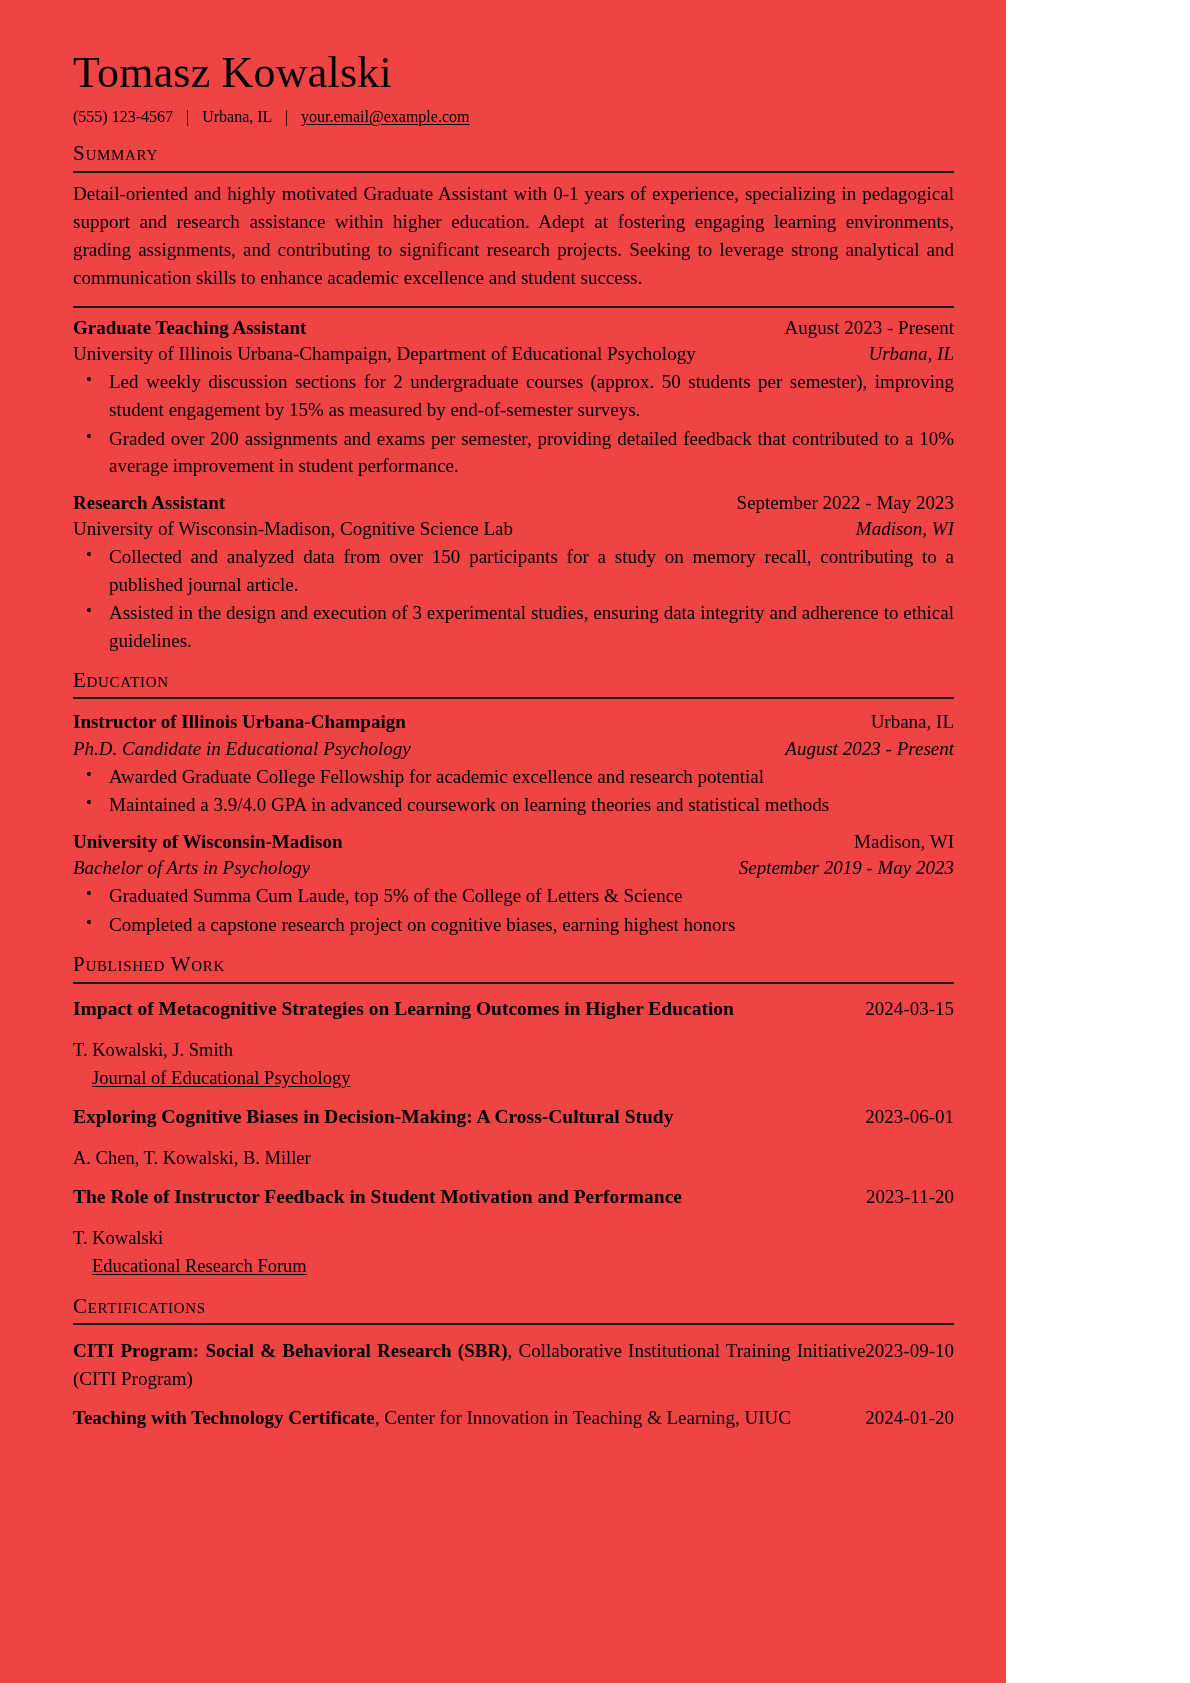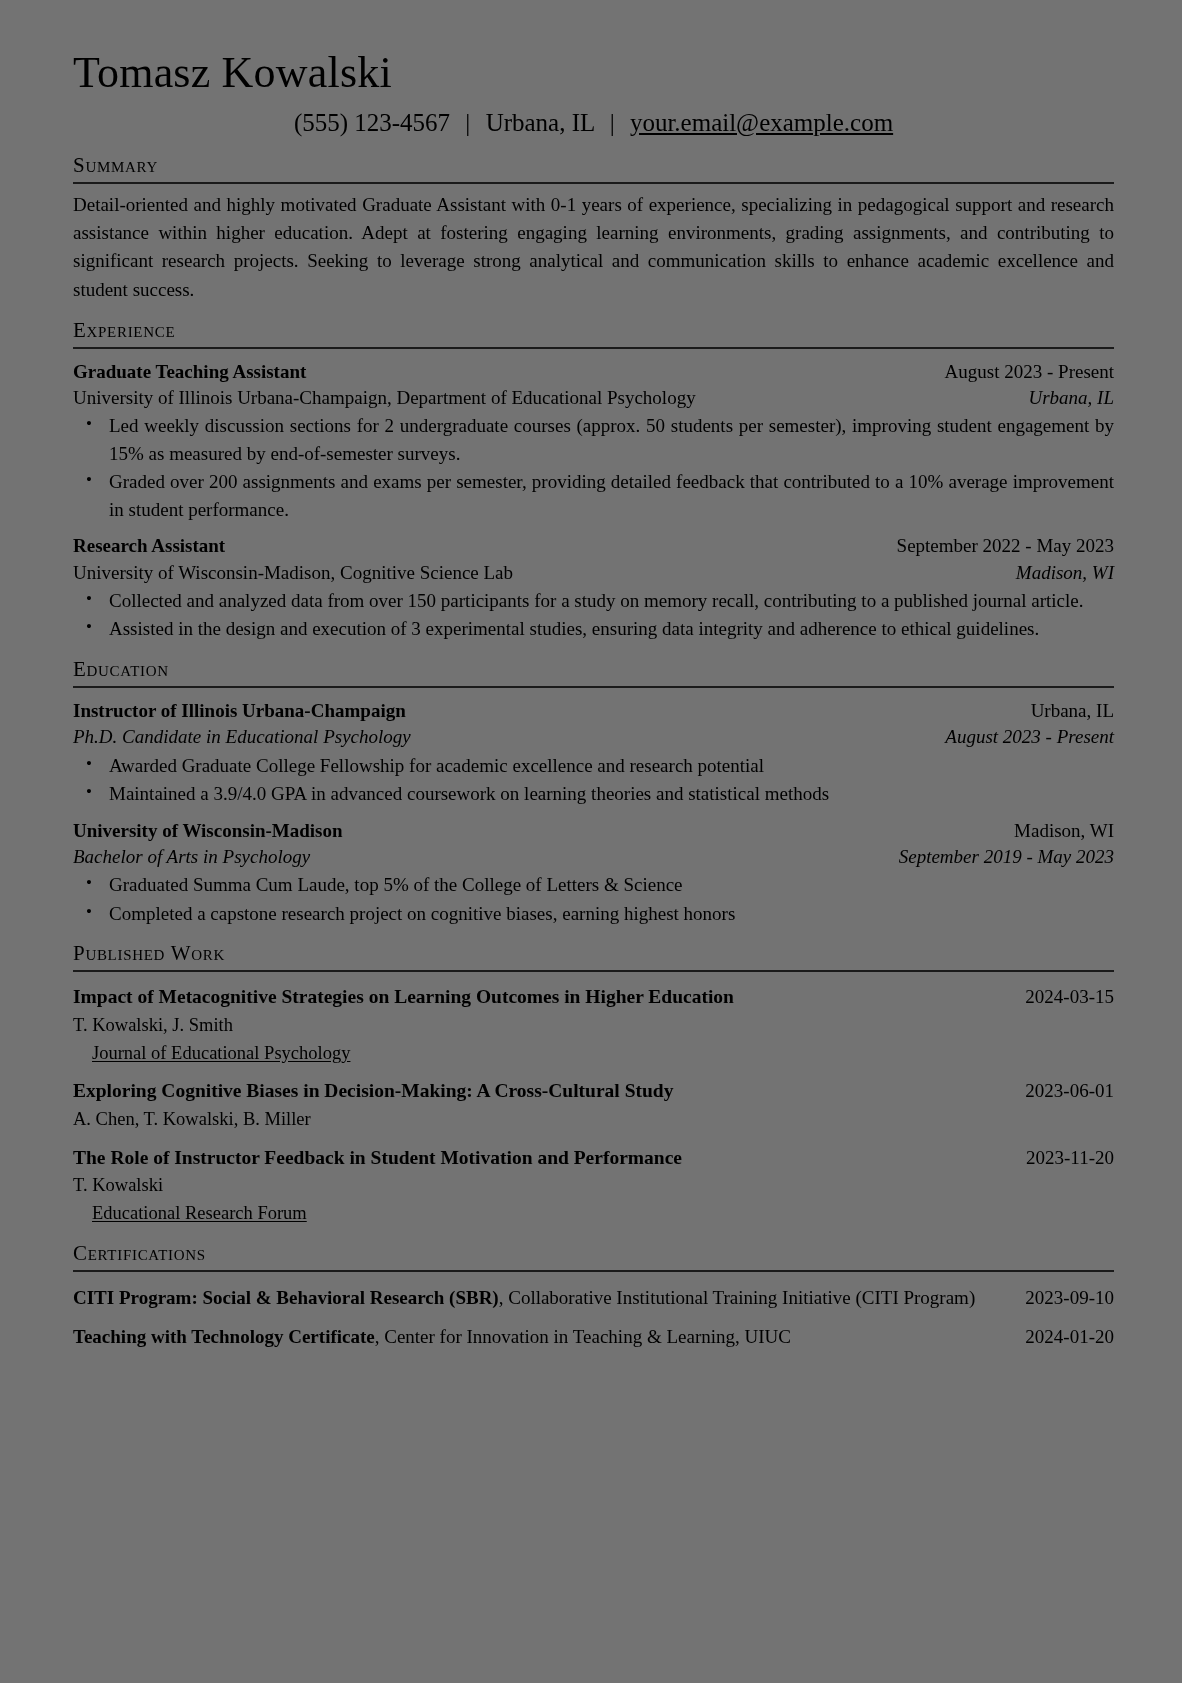--- a/index.html
+++ b/index.html
@@ -9,41 +9,40 @@
   }
   body {
     width: 1190px;
     height: 1683px;
     font-family: "Liberation Serif", "DejaVu Serif", serif;
     color: #000000;
     -webkit-font-smoothing: antialiased;
   }
   .page {
     position: relative;
-    width: 1182px;
+    width: 1006px;
     height: 1683px;
     box-sizing: border-box;
-    padding: 40px 68px 0 73px;
-    background: #737373;
+    padding: 40px 52px 0 73px;
+    background: #ef4444;
   }
 
   
   .name {
     font-size: 44px;
     line-height: 1.06;
     font-weight: 400;
     letter-spacing: 0.2px;
     margin: 10px 0 0 0;
   }
   .contact {
-    font-size: 25px;
+    font-size: 16px;
     line-height: 1.3;
     margin: 10px 0 0 0;
     white-space: nowrap;
-    text-align: center;
   }
   .contact .sep {
     display: inline-block;
     padding: 0 9px;
   }
   .contact .email {
     text-decoration: underline;
     text-underline-offset: 2px;
   }
 
@@ -132,21 +131,21 @@
     font-weight: 700;
     line-height: 1.35;
   }
   .pub-date {
     font-size: 19px;
     white-space: nowrap;
   }
   .pub-authors {
     font-size: 18.5px;
     line-height: 1.4;
-    margin-top: 2px;
+    margin-top: 16px;
   }
   .pub-venue {
     font-size: 18.5px;
     line-height: 1.4;
     margin-top: 2px;
   }
   .pub-venue span {
     text-decoration: underline;
     text-underline-offset: 2px;
     margin-left: 19px;
@@ -180,21 +179,20 @@
     </div>
   </div>
 
   <div class="section">
     <div class="section-title">Summary</div>
     <hr class="rule">
     <p class="para">Detail-oriented and highly motivated Graduate Assistant with 0-1 years of experience, specializing in pedagogical support and research assistance within higher education. Adept at fostering engaging learning environments, grading assignments, and contributing to significant research projects. Seeking to leverage strong analytical and communication skills to enhance academic excellence and student success.</p>
   </div>
 
   <div class="section">
-    <div class="section-title">Experience</div>
     <hr class="rule">
 
     <div class="entry">
       <div class="row">
         <div class="left b">Graduate Teaching Assistant</div>
         <div class="right">August 2023 - Present</div>
       </div>
       <div class="row">
         <div class="left">University of Illinois Urbana-Champaign, Department of Educational Psychology</div>
         <div class="right i">Urbana, IL</div>

